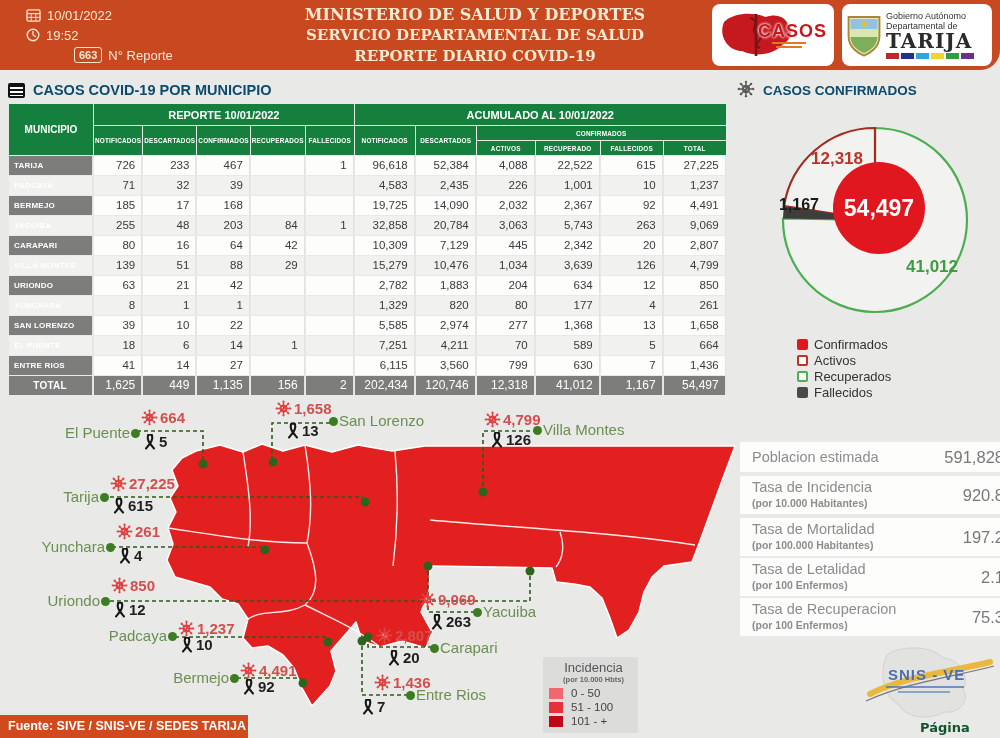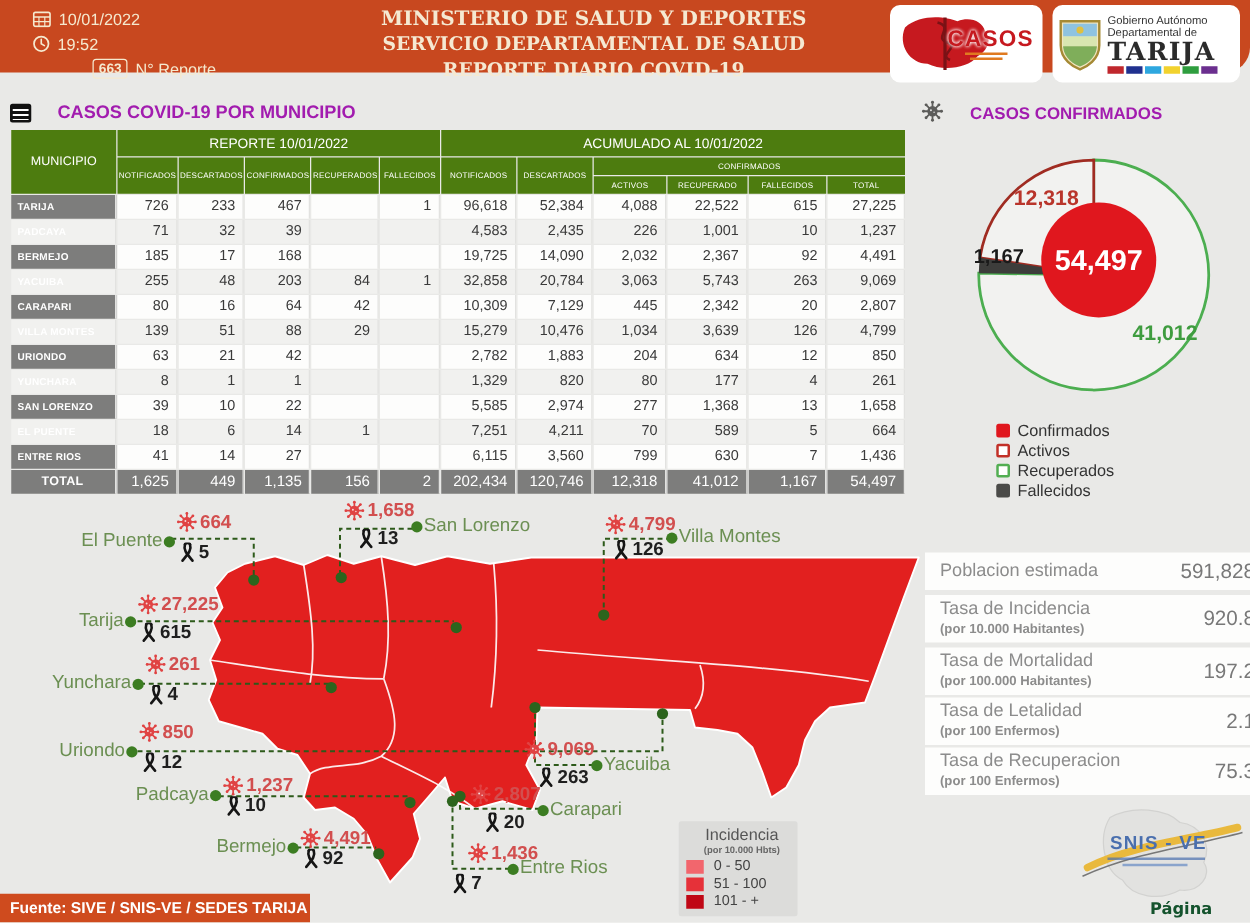--- a/index.html
+++ b/index.html
@@ -1,19 +1,19 @@
 <!DOCTYPE html>
 <html><head>
 <meta charset="utf-8">
 <style>
   html,body{margin:0;padding:0;}
   .page{position:relative;width:1000px;height:738px;background:#e9e9e7;overflow:hidden;
         font-family:"Liberation Sans",sans-serif;}
   
-  .hdr{position:absolute;left:0;top:0;width:1000px;height:58px;background:#c8481f;
+  .hdr{position:absolute;left:0;top:0;width:1000px;height:70px;background:#c8481f;
        border-bottom-right-radius:20px;}
   .hleft{position:absolute;left:26px;top:5px;color:#f5e9cf;font-size:13px;}
   .hrow{display:flex;align-items:center;height:20px;gap:6px;}
   .badge{border:1.5px solid #f5e9cf;border-radius:3px;font-size:11px;font-weight:bold;
          padding:0 4px;line-height:14px;margin-left:48px;}
   .htitle{position:absolute;left:240px;top:4px;width:470px;text-align:center;color:#f5e9d2;
           font-family:"DejaVu Serif",serif;font-weight:bold;font-size:16px;line-height:21px;}
   .htitle div:nth-child(2),.htitle div:nth-child(3){font-size:15px;}
   .logobox{position:absolute;top:4px;background:#fff;border-radius:8px;height:62px;}
   .lb1{left:712px;width:122px;}
@@ -21,29 +21,29 @@
   .sedestxt{position:absolute;left:46px;top:17px;color:#c6191f;font-weight:800;font-size:18px;
             letter-spacing:1px;text-shadow:0 0 3px #fff,0 0 3px #fff;}
   .sedessub{position:absolute;left:60px;top:38px;width:34px;height:2px;background:#e07a20;}
   .sedessub2{position:absolute;left:64px;top:42px;width:26px;height:2px;background:#e07a20;}
   .govtxt{font-size:9px;color:#333;line-height:10px;}
   .govtxt .big{font-family:"DejaVu Serif",serif;font-size:20px;font-weight:bold;color:#2b2b2b;
                letter-spacing:1px;line-height:20px;}
   .flags{display:flex;gap:2px;margin-top:2px;}
   .flags span{width:13px;height:6px;display:inline-block;}
   
-  .sect-title{position:absolute;display:flex;align-items:center;gap:21px;font-weight:bold;color:#a21caf;}
+  .sect-title{position:absolute;display:flex;align-items:center;gap:8px;font-weight:bold;color:#0c4a6e;}
   .t1{left:8px;top:82px;font-size:14.5px;}
   .t2{left:737px;top:80px;font-size:13.5px;}
   .t3{left:738px;top:421px;font-size:13.5px;}
   .list-icon{width:17px;height:15px;background:#111;border-radius:2px;
      background-image:repeating-linear-gradient(#111 0 2px,#fff 2px 4px);border:2px solid #111;box-sizing:border-box;}
   
   table.covid{position:absolute;left:8px;top:103px;border-collapse:separate;border-spacing:1px;}
-  table.covid th{background:#4d7c0f;color:#fff;font-weight:normal;}
+  table.covid th{background:#15803d;color:#fff;font-weight:bold;}
   th.g1{font-size:11px;height:19px;}
   th.mun{width:82px;font-size:10px;}
   th.sub{font-size:6.4px;letter-spacing:.2px;height:12px;}
   td{background:#fdfdfc;font-size:11.5px;color:#3a3a3a;text-align:right;padding:0 6px 0 0;
      height:19px;line-height:19px;border-right:1px solid #e2e2e0;}
   tr.alt td{background:#f1f1ef;}
   td.mn{background:#7d7d7c;color:#fff;font-size:8px;font-weight:600;text-align:left;
         padding-left:5px;letter-spacing:.2px;}
   tr.total td{background:#7d7d7c;color:#fff;font-size:12px;}
   tr.total td.mn{text-align:center;font-size:10px;font-weight:bold;}

